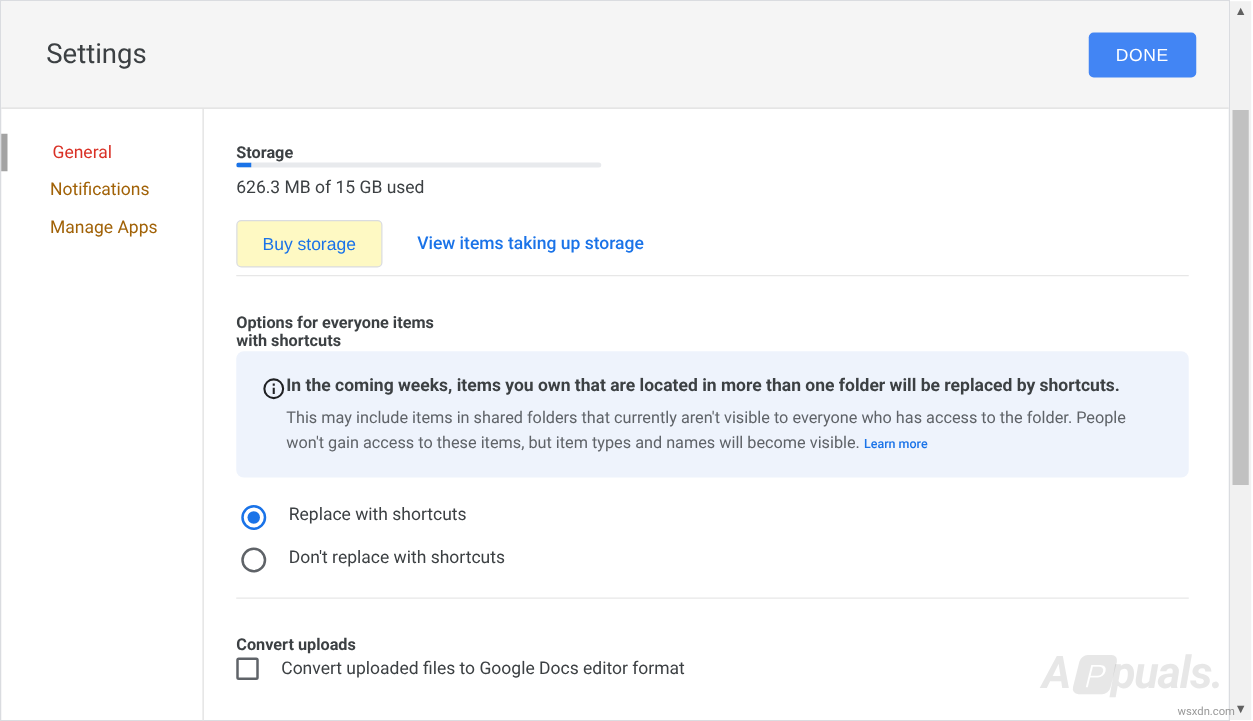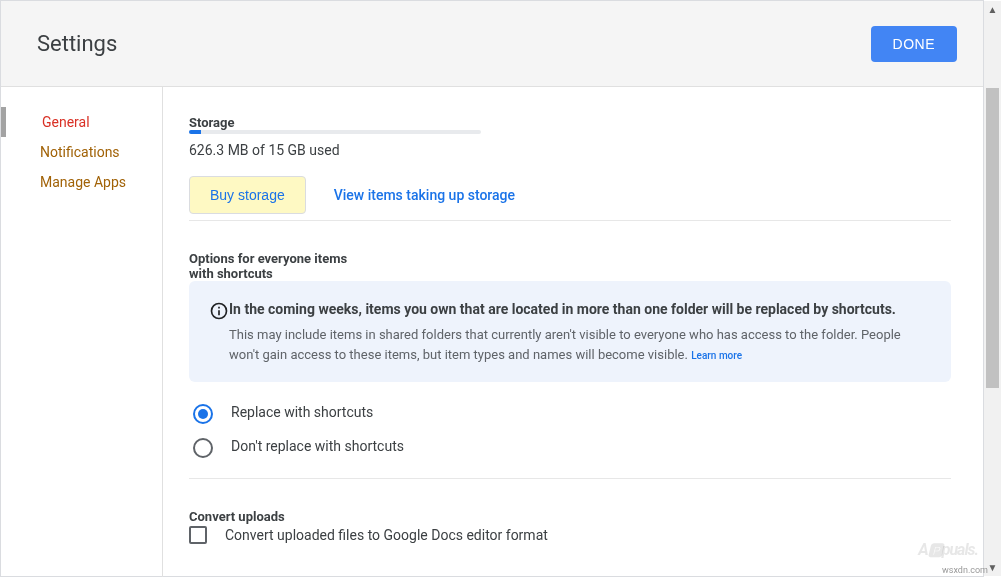--- a/index.html
+++ b/index.html
@@ -204,21 +204,21 @@
     .fake-scrollbar .thumb {
       position: absolute; left: 2px; right: 2px;
       top: 87px; height: 300px;
       background: #c1c1c1;
       border-radius: 0;
     }
     .watermark {
       position: absolute;
       right: 24px;
       bottom: 18px;
-      font-size: 16px;
+      font-size: 36px;
       font-style: italic;
       font-weight: 700;
       color: rgba(120,120,120,0.18);
       letter-spacing: -1px;
       pointer-events: none;
     }
     .wm-small {
       position: absolute;
       right: 14px; bottom: 2px;
       font-size: 9px; color: #999;

